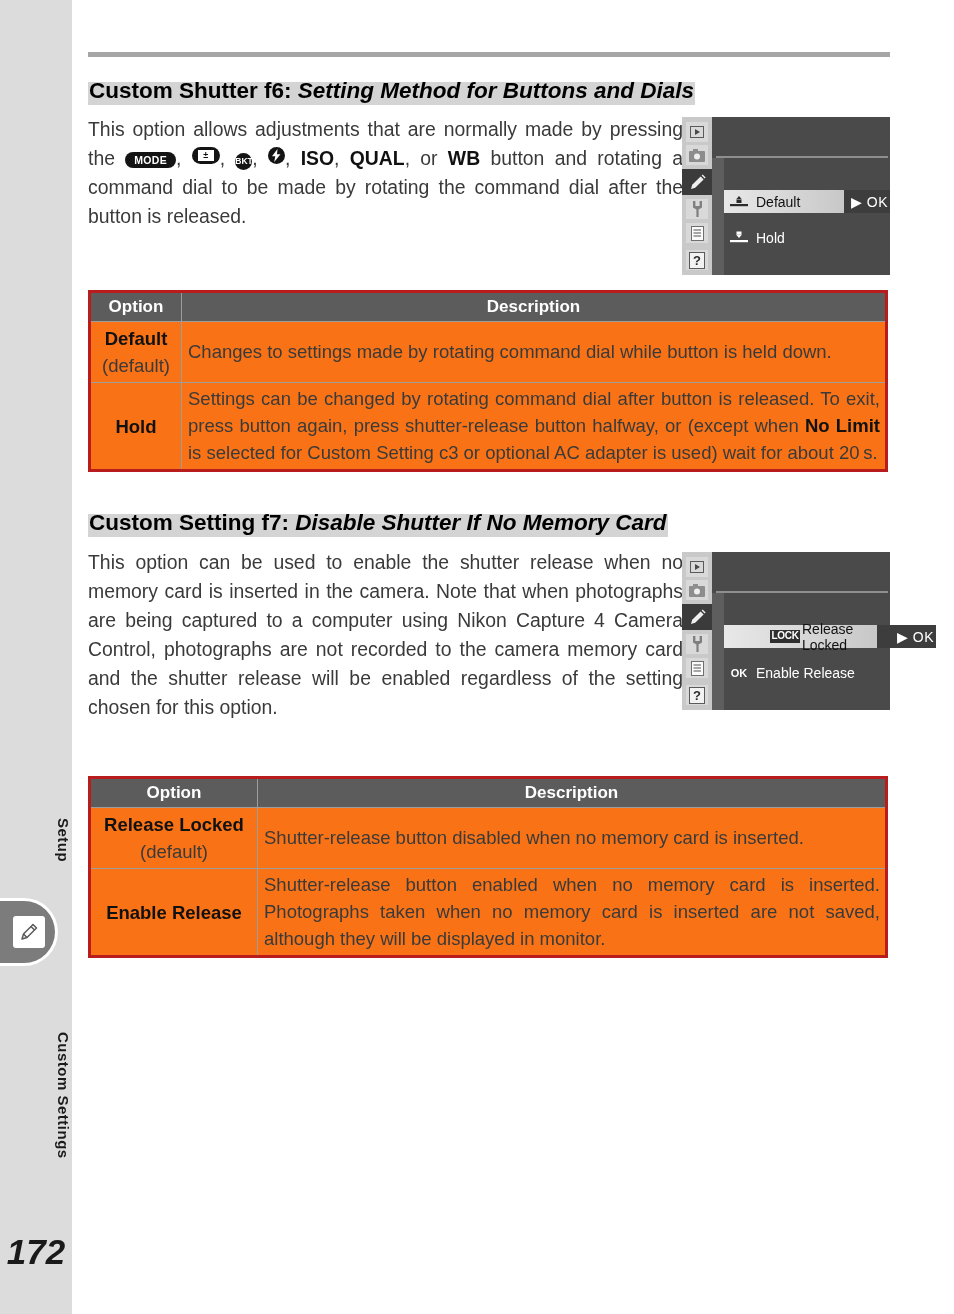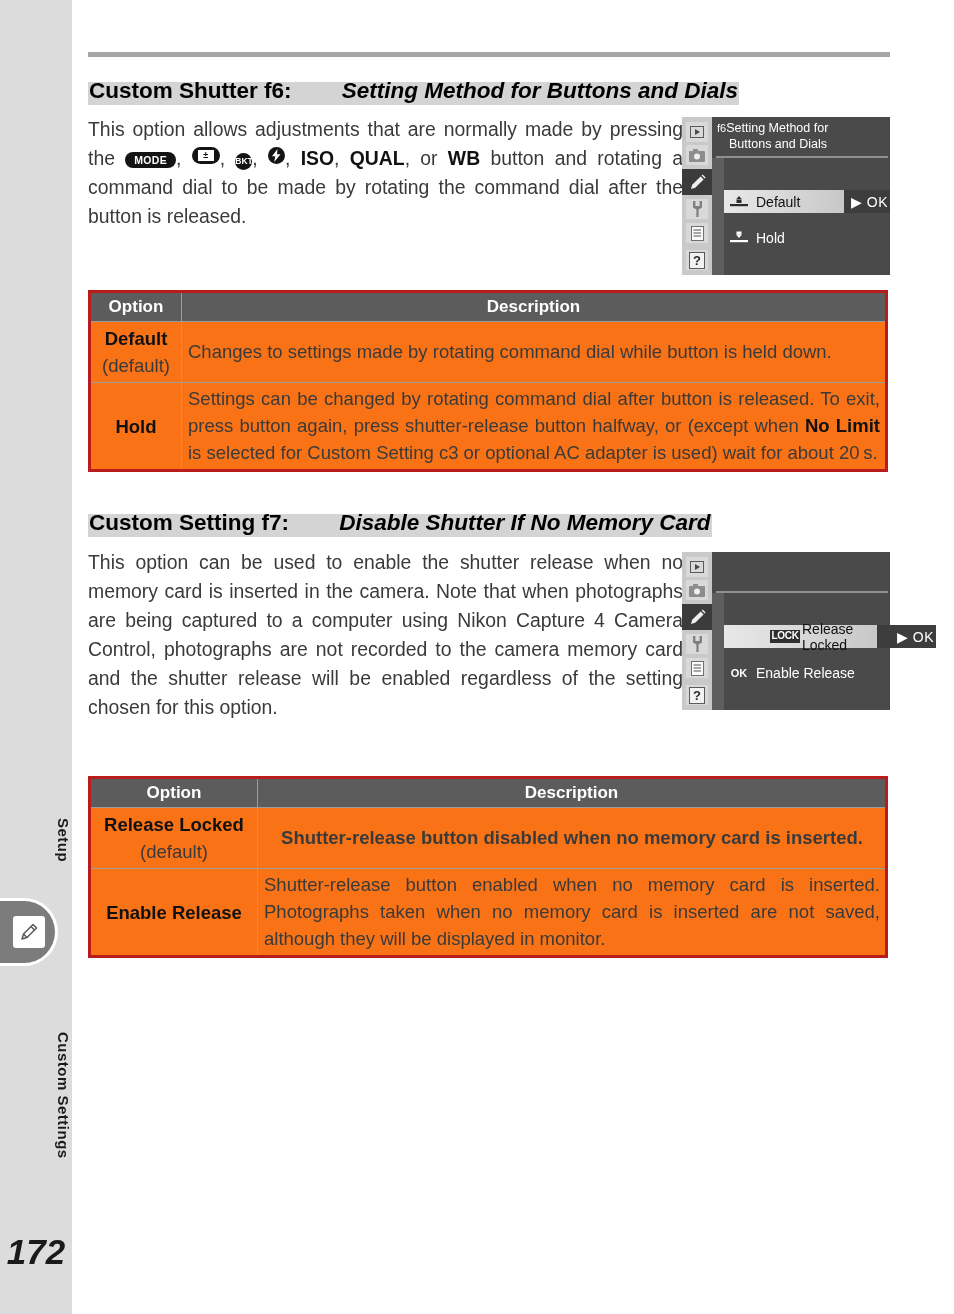--- a/index.html
+++ b/index.html
@@ -116,21 +116,20 @@
     color: #000000;
     white-space: nowrap;
     line-height: 1.0;
   }
   .section-heading .hl {
     background: linear-gradient(to bottom, rgba(212,212,212,0) 0%, rgba(212,212,212,0) 14%, #d4d4d4 14%, #d4d4d4 100%);
     padding: 0 1px 2px 1px;
   }
   .section-heading .it {
     font-style: italic;
-    margin-left: 44px;
   }
 
   
   .body-par {
     position: absolute;
     font-size: 19.4px;
     line-height: 29px;
     color: #3a3a3a;
     text-align: justify;
     font-weight: 400;
@@ -328,21 +327,21 @@
   .tbl td.opt .sub {
     font-weight: normal;
     color: #3a3a3a;
     display: block;
   }
   .tbl td.desc {
     text-align: justify;
     padding: 2px 5px 3px 6px;
   }
   .tbl td.desc b { color:#111; font-weight:bold; }
-  .tbl td.desc.nojust { text-align: center; font-weight: bold; }
+  .tbl td.desc.nojust { text-align: left; }
 </style>
 </head>
 <body>
 
 <div id="sidebar">
   <div id="side-label-setup" class="side-label">Setup</div>
 
   <div id="side-tab">
     <div id="side-tab-icon">
       <svg width="22" height="22" viewBox="0 0 22 22">
@@ -415,24 +414,20 @@
           </svg>
       </div>
       <div class="cam-rail-icon" style="top:133px; background:#d9d9d9;">
         <svg width="16" height="17" viewBox="0 0 16 17">
             <rect x="0.5" y="0.5" width="15" height="16" fill="#f2f2f2" stroke="#5a5a5a"></rect>
             <text x="8" y="13" font-size="13" font-weight="bold" font-family="Liberation Sans, sans-serif" fill="#2b2b2b" text-anchor="middle">?</text>
           </svg>
       </div>
     </div>
     <div class="cam-body">
-      <div class="cam-title">
-        <span class="l1"><span class="num">f6</span><span>Setting Method for</span></span>
-        <span class="l2">Buttons and Dials</span>
-      </div>
       <div class="cam-divider"></div>
       <div class="cam-subcol"></div>
 
       <div class="cam-row hl" style="top:73px;">
         <span class="badge">
           <svg width="22" height="13" viewBox="0 0 22 13" style="margin:0 auto;">
               <g fill="#2b2b2b">
                 <path d="M11 1 L14 4.5 L8 4.5 Z"></path>
                 <rect x="8.5" y="5" width="5" height="3"></rect>
                 <rect x="2" y="9" width="18" height="2.2"></rect>

